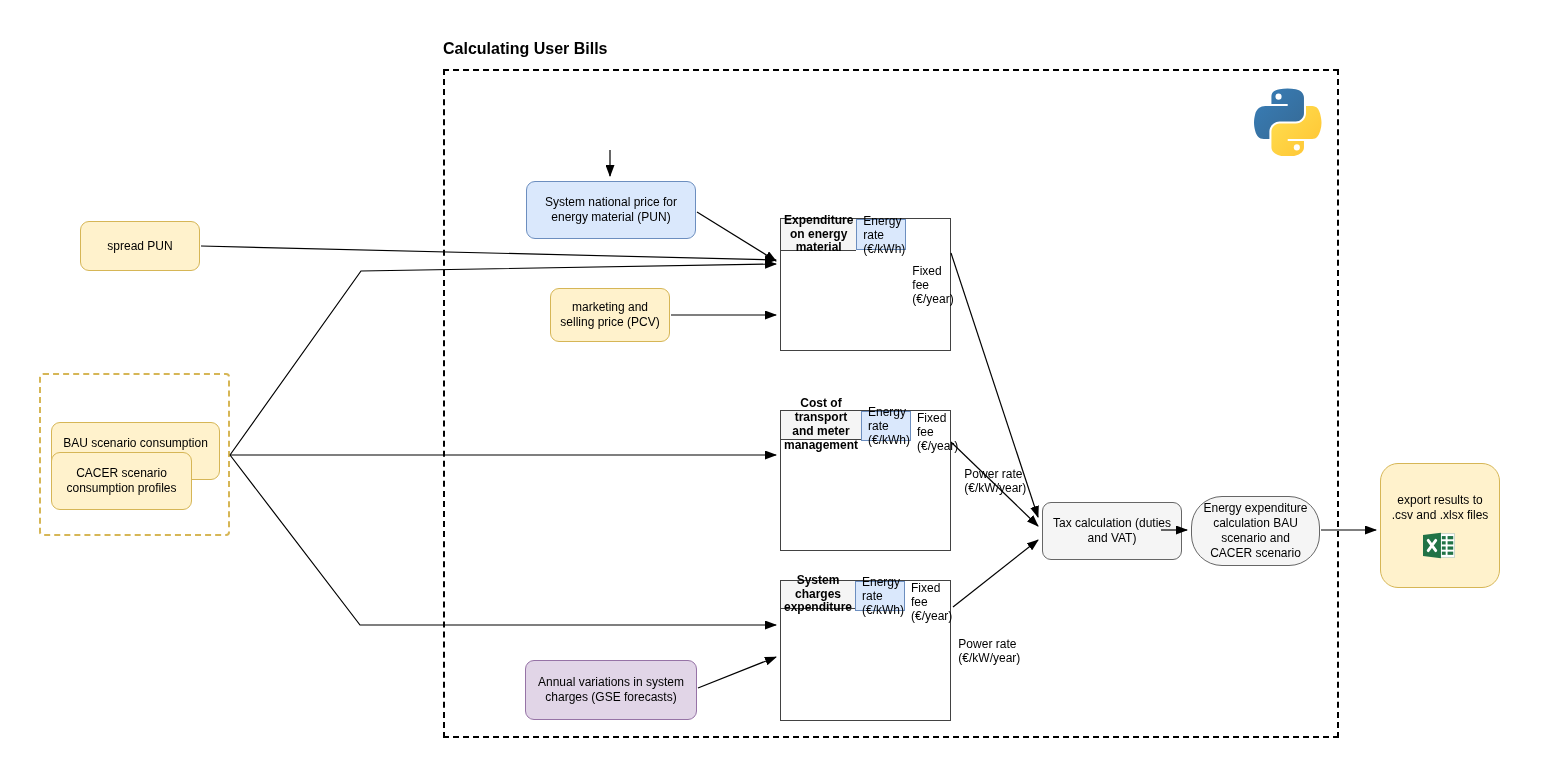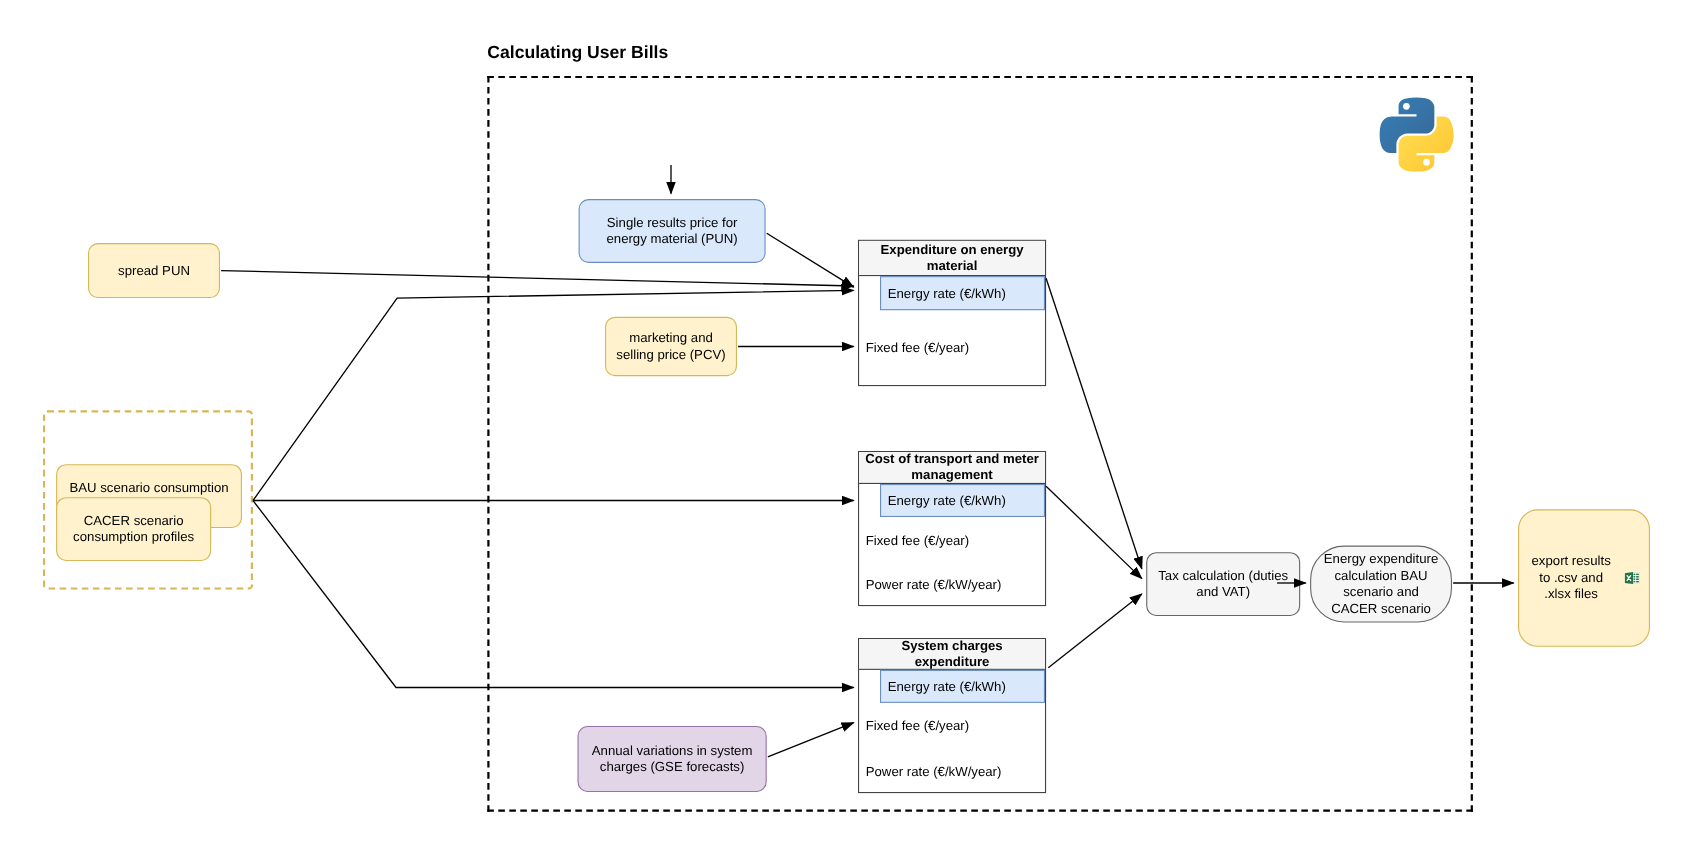--- a/index.html
+++ b/index.html
@@ -10,28 +10,28 @@
             border:2px dashed #000;box-sizing:border-box;}
   .group{position:absolute;left:39px;top:373px;width:191px;height:163px;
          border:2px dashed #D6B656;border-radius:4px;box-sizing:border-box;}
   .node{position:absolute;display:flex;align-items:center;justify-content:center;
         text-align:center;font-size:12px;line-height:1.25;border-radius:9px;
         padding:4px 8px;box-sizing:border-box;}
   .yellow{background:#FFF2CC;border:1px solid #D6B656;}
   .purple{background:#E1D5E7;border:1px solid #9673A6;}
   .blue  {background:#DAE8FC;border:1px solid #6C8EBF;}
   .gray  {background:#F5F5F5;border:1px solid #666666;}
-  .export-node{border-radius:18px;gap:9px;}
+  .export-node{border-radius:18px;flex-direction:column;gap:9px;}
   .dtable{position:absolute;background:#fff;border:1px solid #424242;
-          box-sizing:border-box;font-size:12px;display:flex;flex-direction:column;}
+          box-sizing:border-box;font-size:12px;display:flex;flex-direction:row;}
   .dtable .hdr{background:#F5F5F5;font-weight:bold;text-align:center;display:flex;
                align-items:center;justify-content:center;border-bottom:1px solid #424242;
                line-height:1.15;padding:1px 3px;box-sizing:border-box;}
   .dtable .row{display:flex;align-items:center;padding-left:6px;box-sizing:border-box;}
-  .dtable .row.hl{background:#DAE8FC;border:1px solid #6C8EBF;margin-left:19px;}
+  .dtable .row.hl{background:#DAE8FC;border:1px solid #6C8EBF;}
   .overlay{position:absolute;left:0;top:0;width:1541px;height:781px;pointer-events:none;}
   .logo{position:absolute;}
 </style>
 </head>
 <body>
 
 <div class="canvas">
 
   <div class="title">Calculating User Bills</div>
 
@@ -49,21 +49,21 @@
       </linearGradient>
     </defs>
     <path fill="url(#pyb)" d="M54.92 0.9 C50.34 0.92 45.96 1.31 42.11 1.99 C30.76 4 28.7 8.19 28.7 15.93 v10.22 h26.81 v3.41 H18.64 c-7.79 0 -14.61 4.68 -16.74 13.59 c-2.46 10.21 -2.57 16.59 0 27.25 c1.9 7.94 6.45 13.59 14.24 13.59 h9.22 v-12.25 c0 -8.84 7.65 -16.64 16.75 -16.64 h26.78 c7.46 0 13.41 -6.14 13.41 -13.64 V15.93 c0 -7.27 -6.14 -12.74 -13.41 -13.94 c-4.61 -0.77 -9.39 -1.12 -13.96 -1.09 z"></path>
     <circle cx="40.43" cy="14.25" r="5.03" fill="#ffffff"></circle>
     <path fill="url(#pyy)" d="M85.64 29.56 v11.91 c0 9.23 -7.83 17 -16.75 17 H42.11 c-7.34 0 -13.41 6.28 -13.41 13.63 v25.53 c0 7.27 6.32 11.54 13.41 13.63 c8.49 2.5 16.63 2.95 26.78 0 c6.75 -1.95 13.41 -5.89 13.41 -13.63 v-10.22 H55.53 v-3.41 h40.19 c7.79 0 10.7 -5.43 13.41 -13.59 c2.8 -8.4 2.68 -16.48 0 -27.25 c-1.93 -7.76 -5.61 -13.59 -13.41 -13.59 z"></path>
     <circle cx="70.58" cy="97.88" r="5.03" fill="#ffffff"></circle>
   </svg>
 
 
   <div class="node blue" style="left:526px;top:181px;width:170px;height:58px;">
-    <span>Single results price for energy material (PUN)</span>
+    <span>System national price for energy material (PUN)</span>
   </div>
 
   <div class="node yellow" style="left:550px;top:288px;width:120px;height:54px;">
     <span>marketing and selling price (PCV)</span>
   </div>
 
   <div class="node yellow" style="left:80px;top:221px;width:120px;height:50px;">
     <span>spread PUN</span>
   </div>
 

